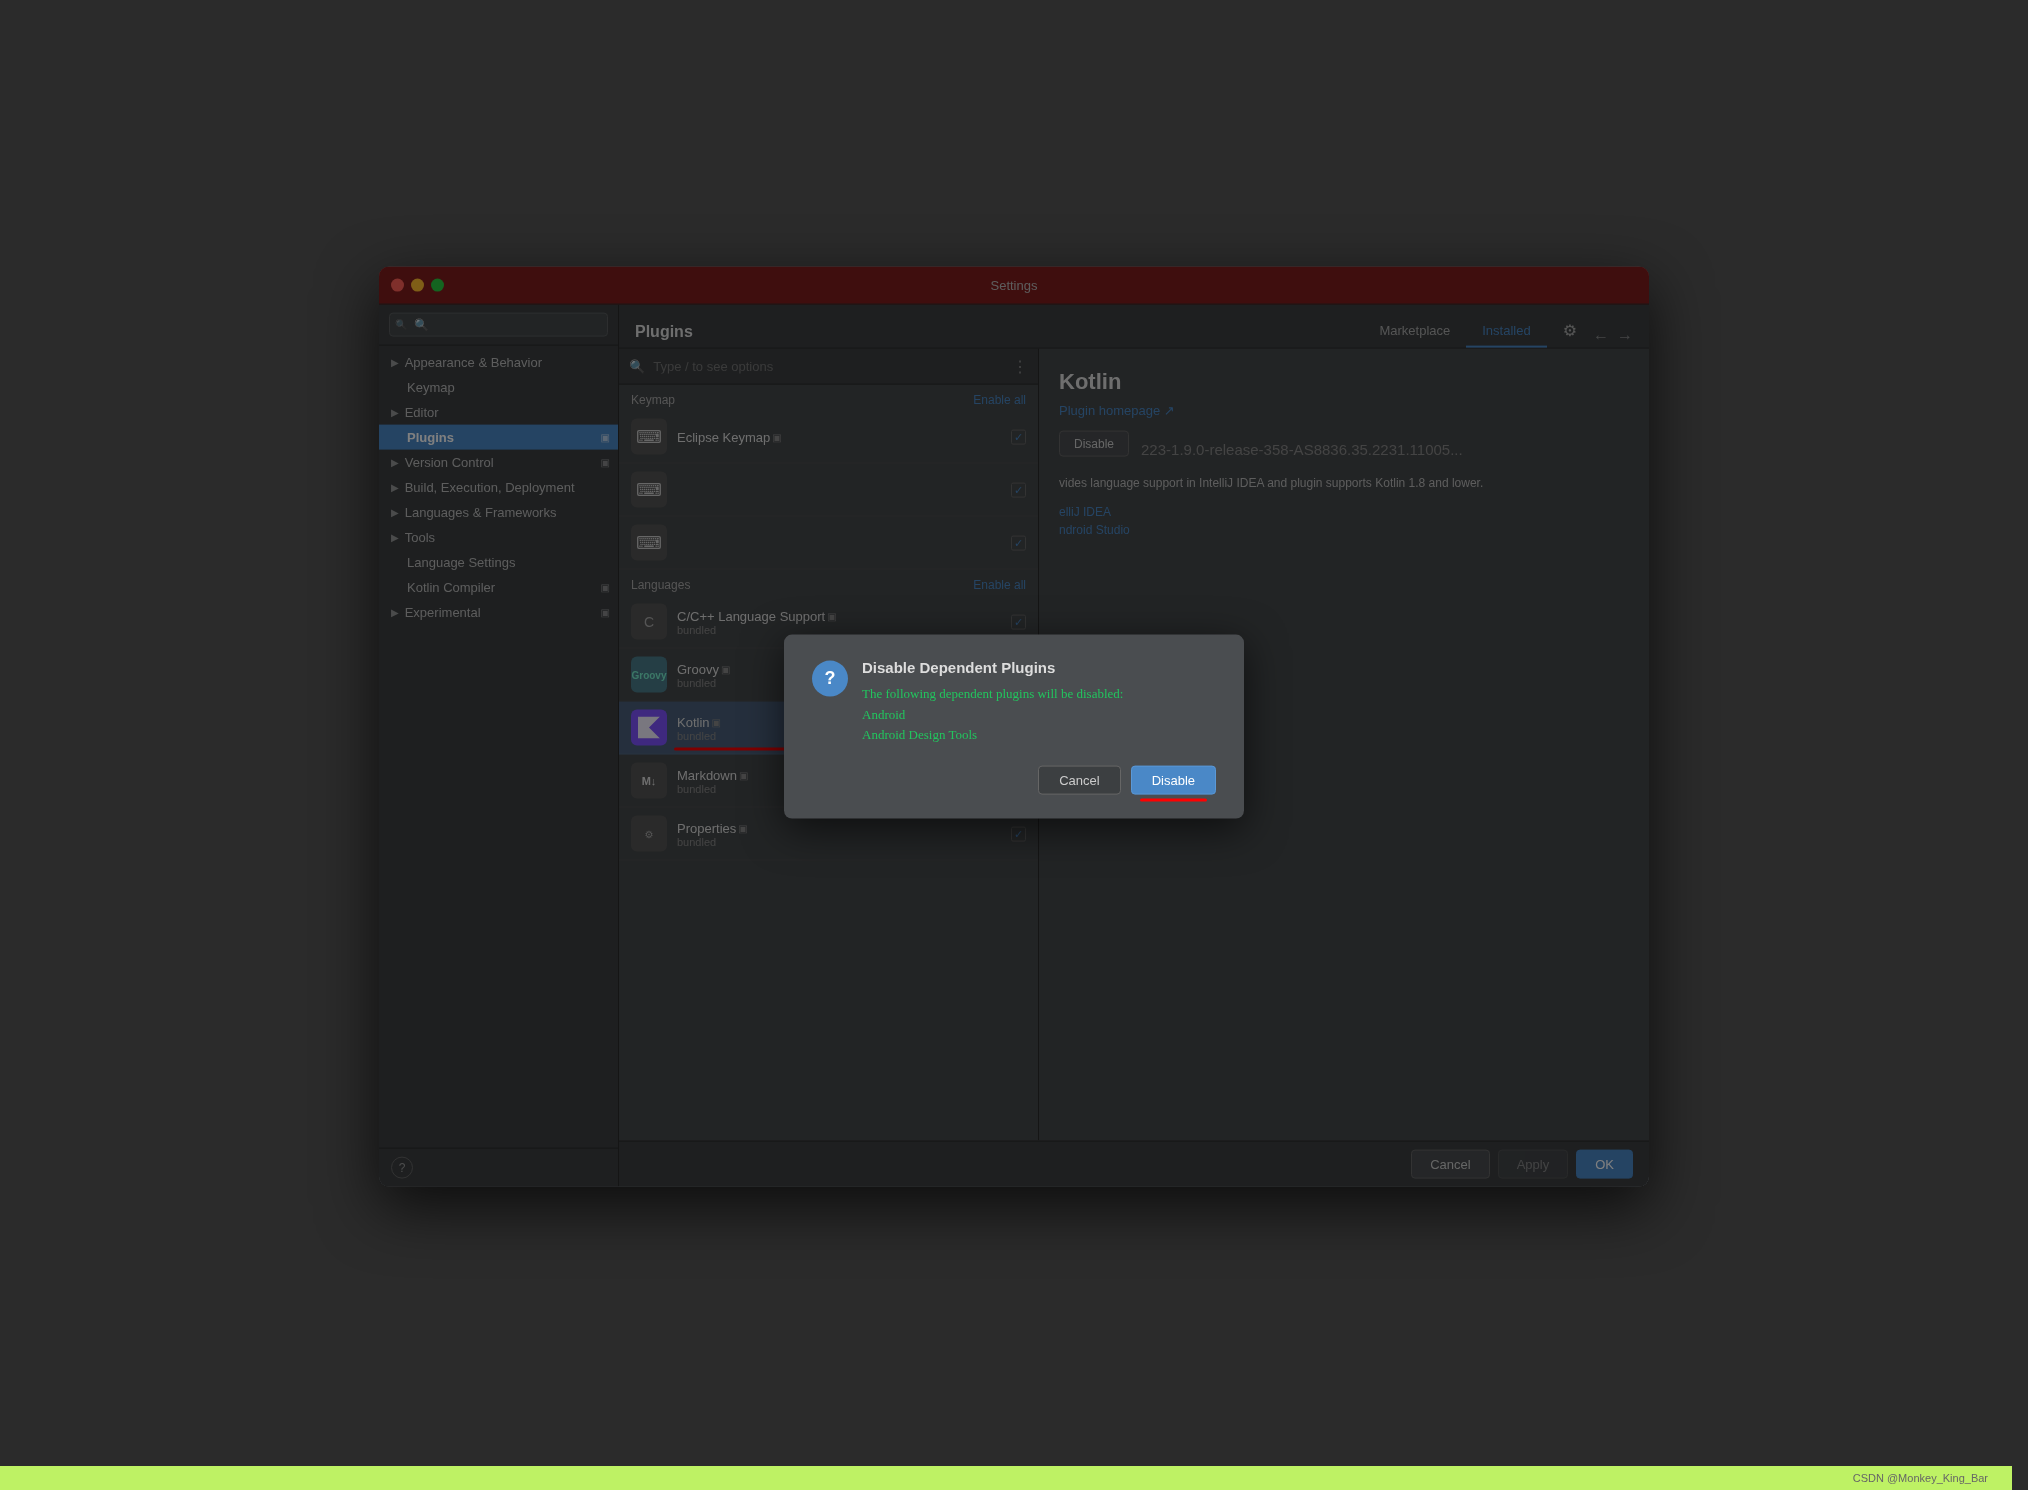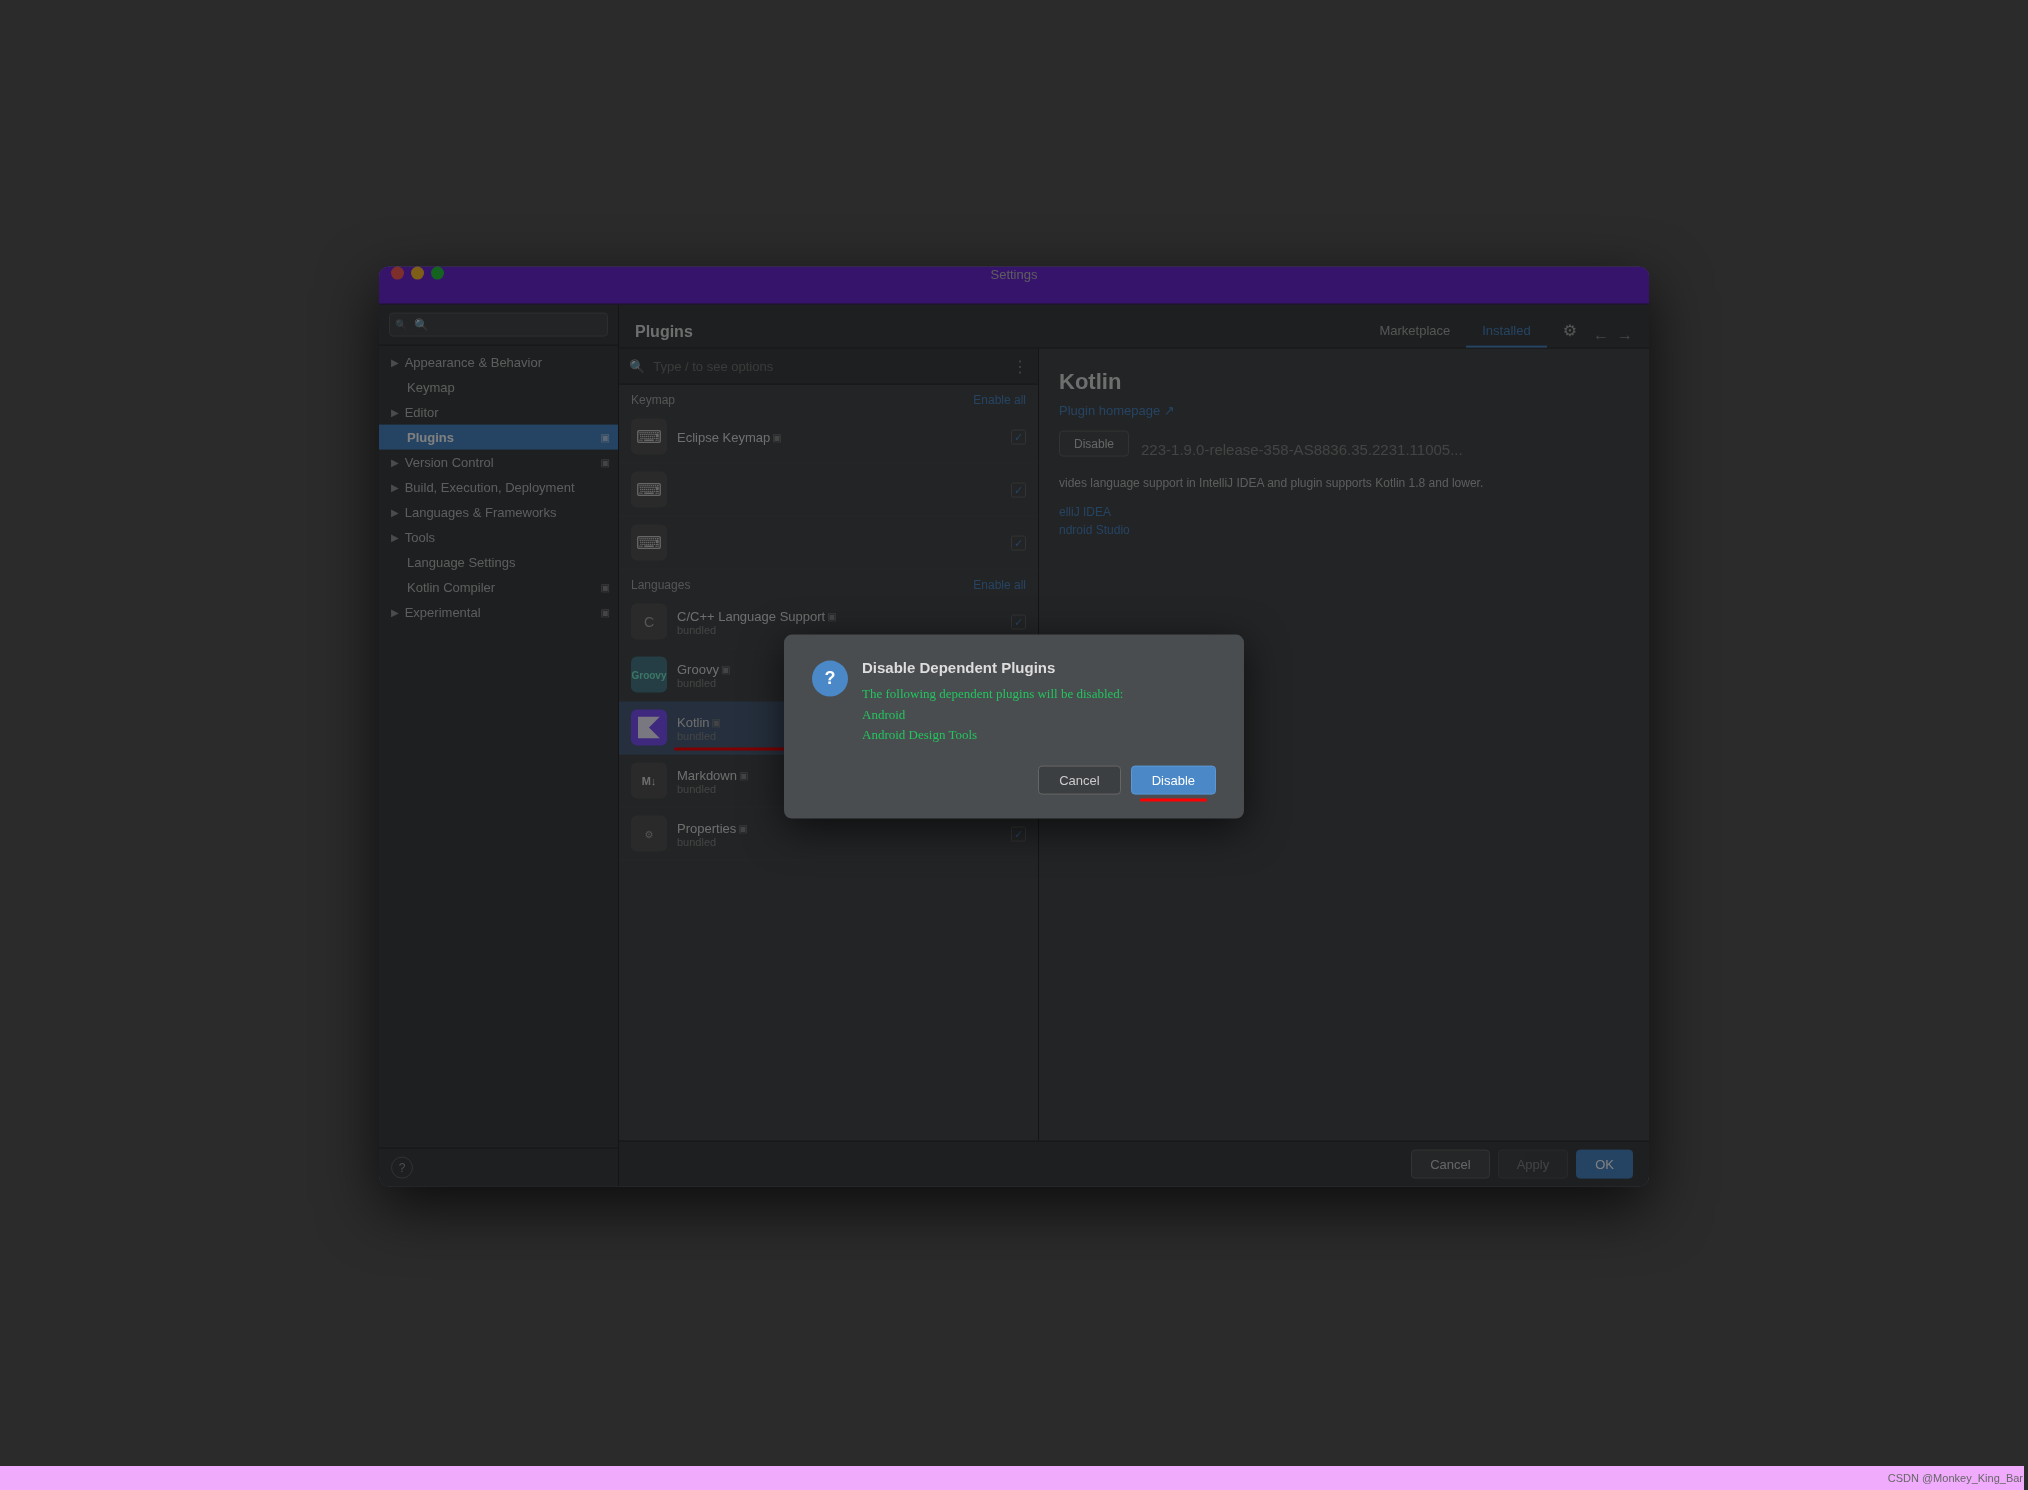--- a/index.html
+++ b/index.html
@@ -26,23 +26,23 @@
       transform: translate(-50%, -52%);
       box-shadow: 0 20px 60px rgba(0,0,0,0.7);
       display: flex;
       flex-direction: column;
       overflow: hidden;
     }
 
     
     .title-bar {
       height: 38px;
-      background: #6d28d9;
-      display: flex;
-      align-items: flex-start;
+      background: #7f1d1d;
+      display: flex;
+      align-items: center;
       justify-content: center;
       position: relative;
       flex-shrink: 0;
       border-bottom: 1px solid #2b2b2b;
     }
     .traffic-lights {
       position: absolute;
       left: 12px;
       display: flex;
       gap: 7px;
@@ -491,27 +491,27 @@
       height: 3px;
       background: red;
       border-radius: 2px;
     }
 
     
     .status-bar {
       position: fixed;
       bottom: 0;
       left: 0;
-      right: 4px;
+      right: 16px;
       height: 24px;
-      background: #f0abfc;
+      background: #bef264;
       display: flex;
       align-items: center;
       justify-content: flex-end;
-      padding: 0 1px;
+      padding: 0 24px;
       font-size: 11px;
       color: #666;
     }
 
     
     ::-webkit-scrollbar { width: 6px; }
     ::-webkit-scrollbar-track { background: transparent; }
     ::-webkit-scrollbar-thumb { background: #555; border-radius: 3px; }
   </style>
 </head>

